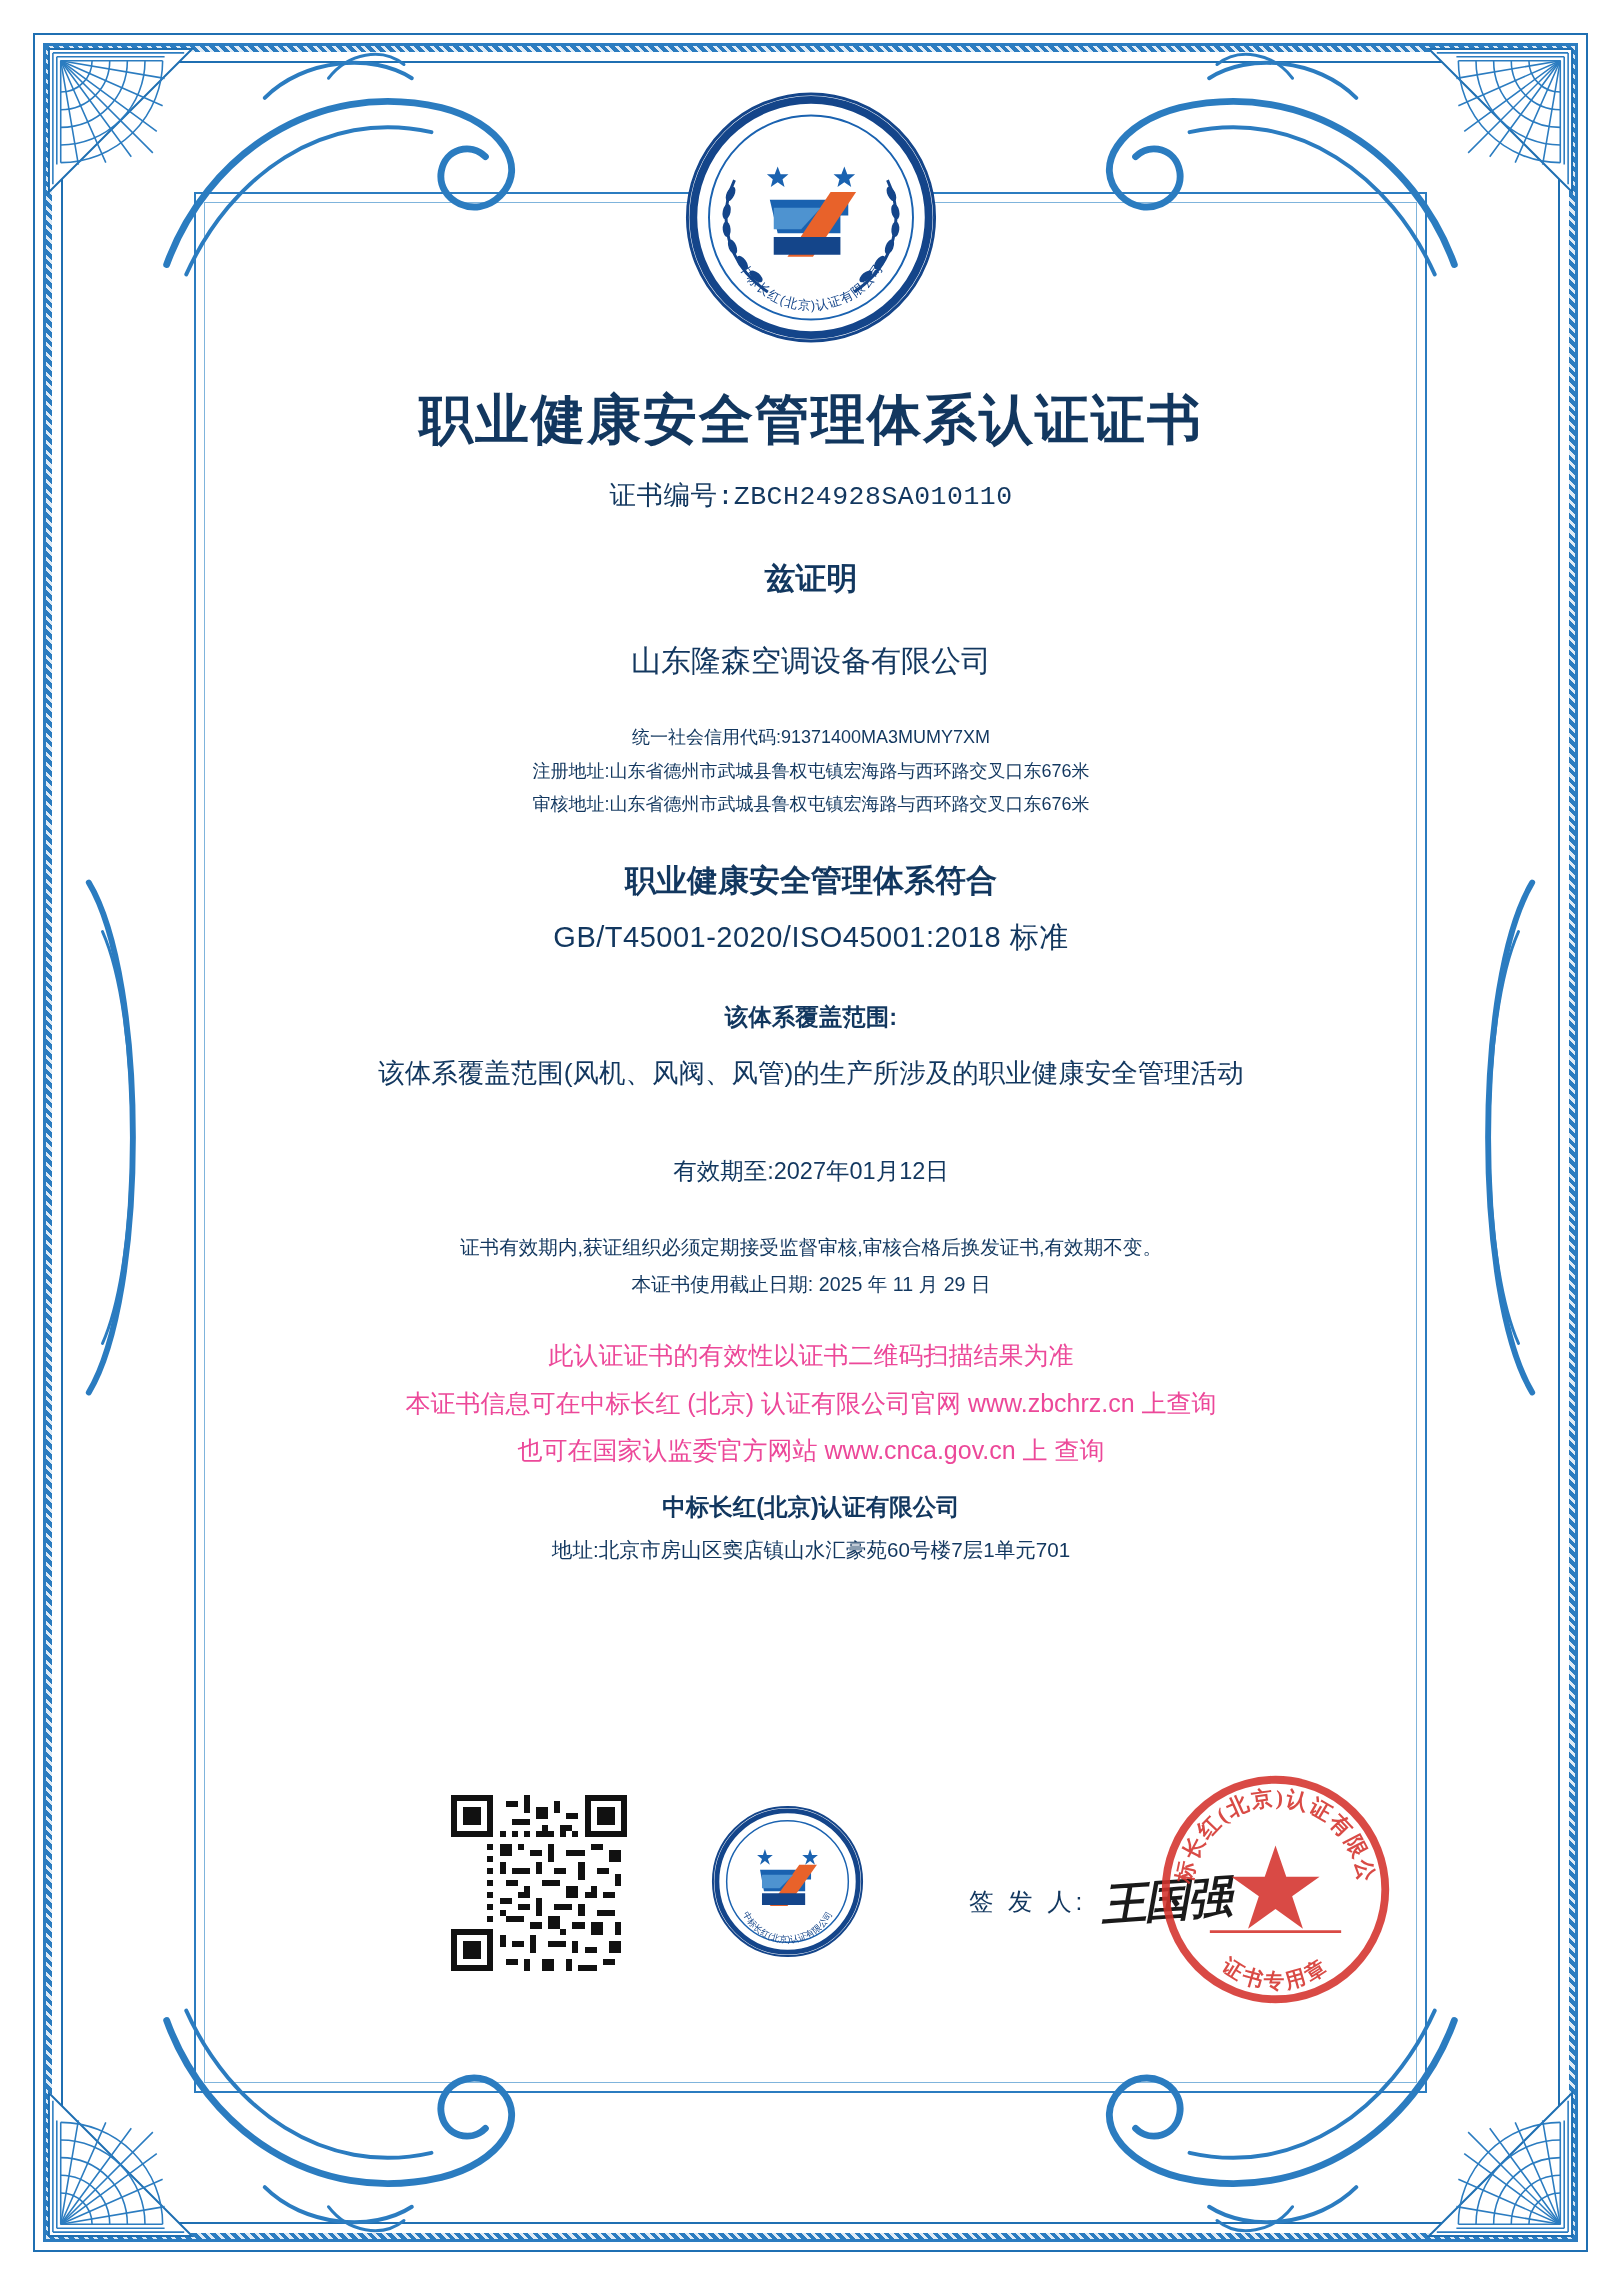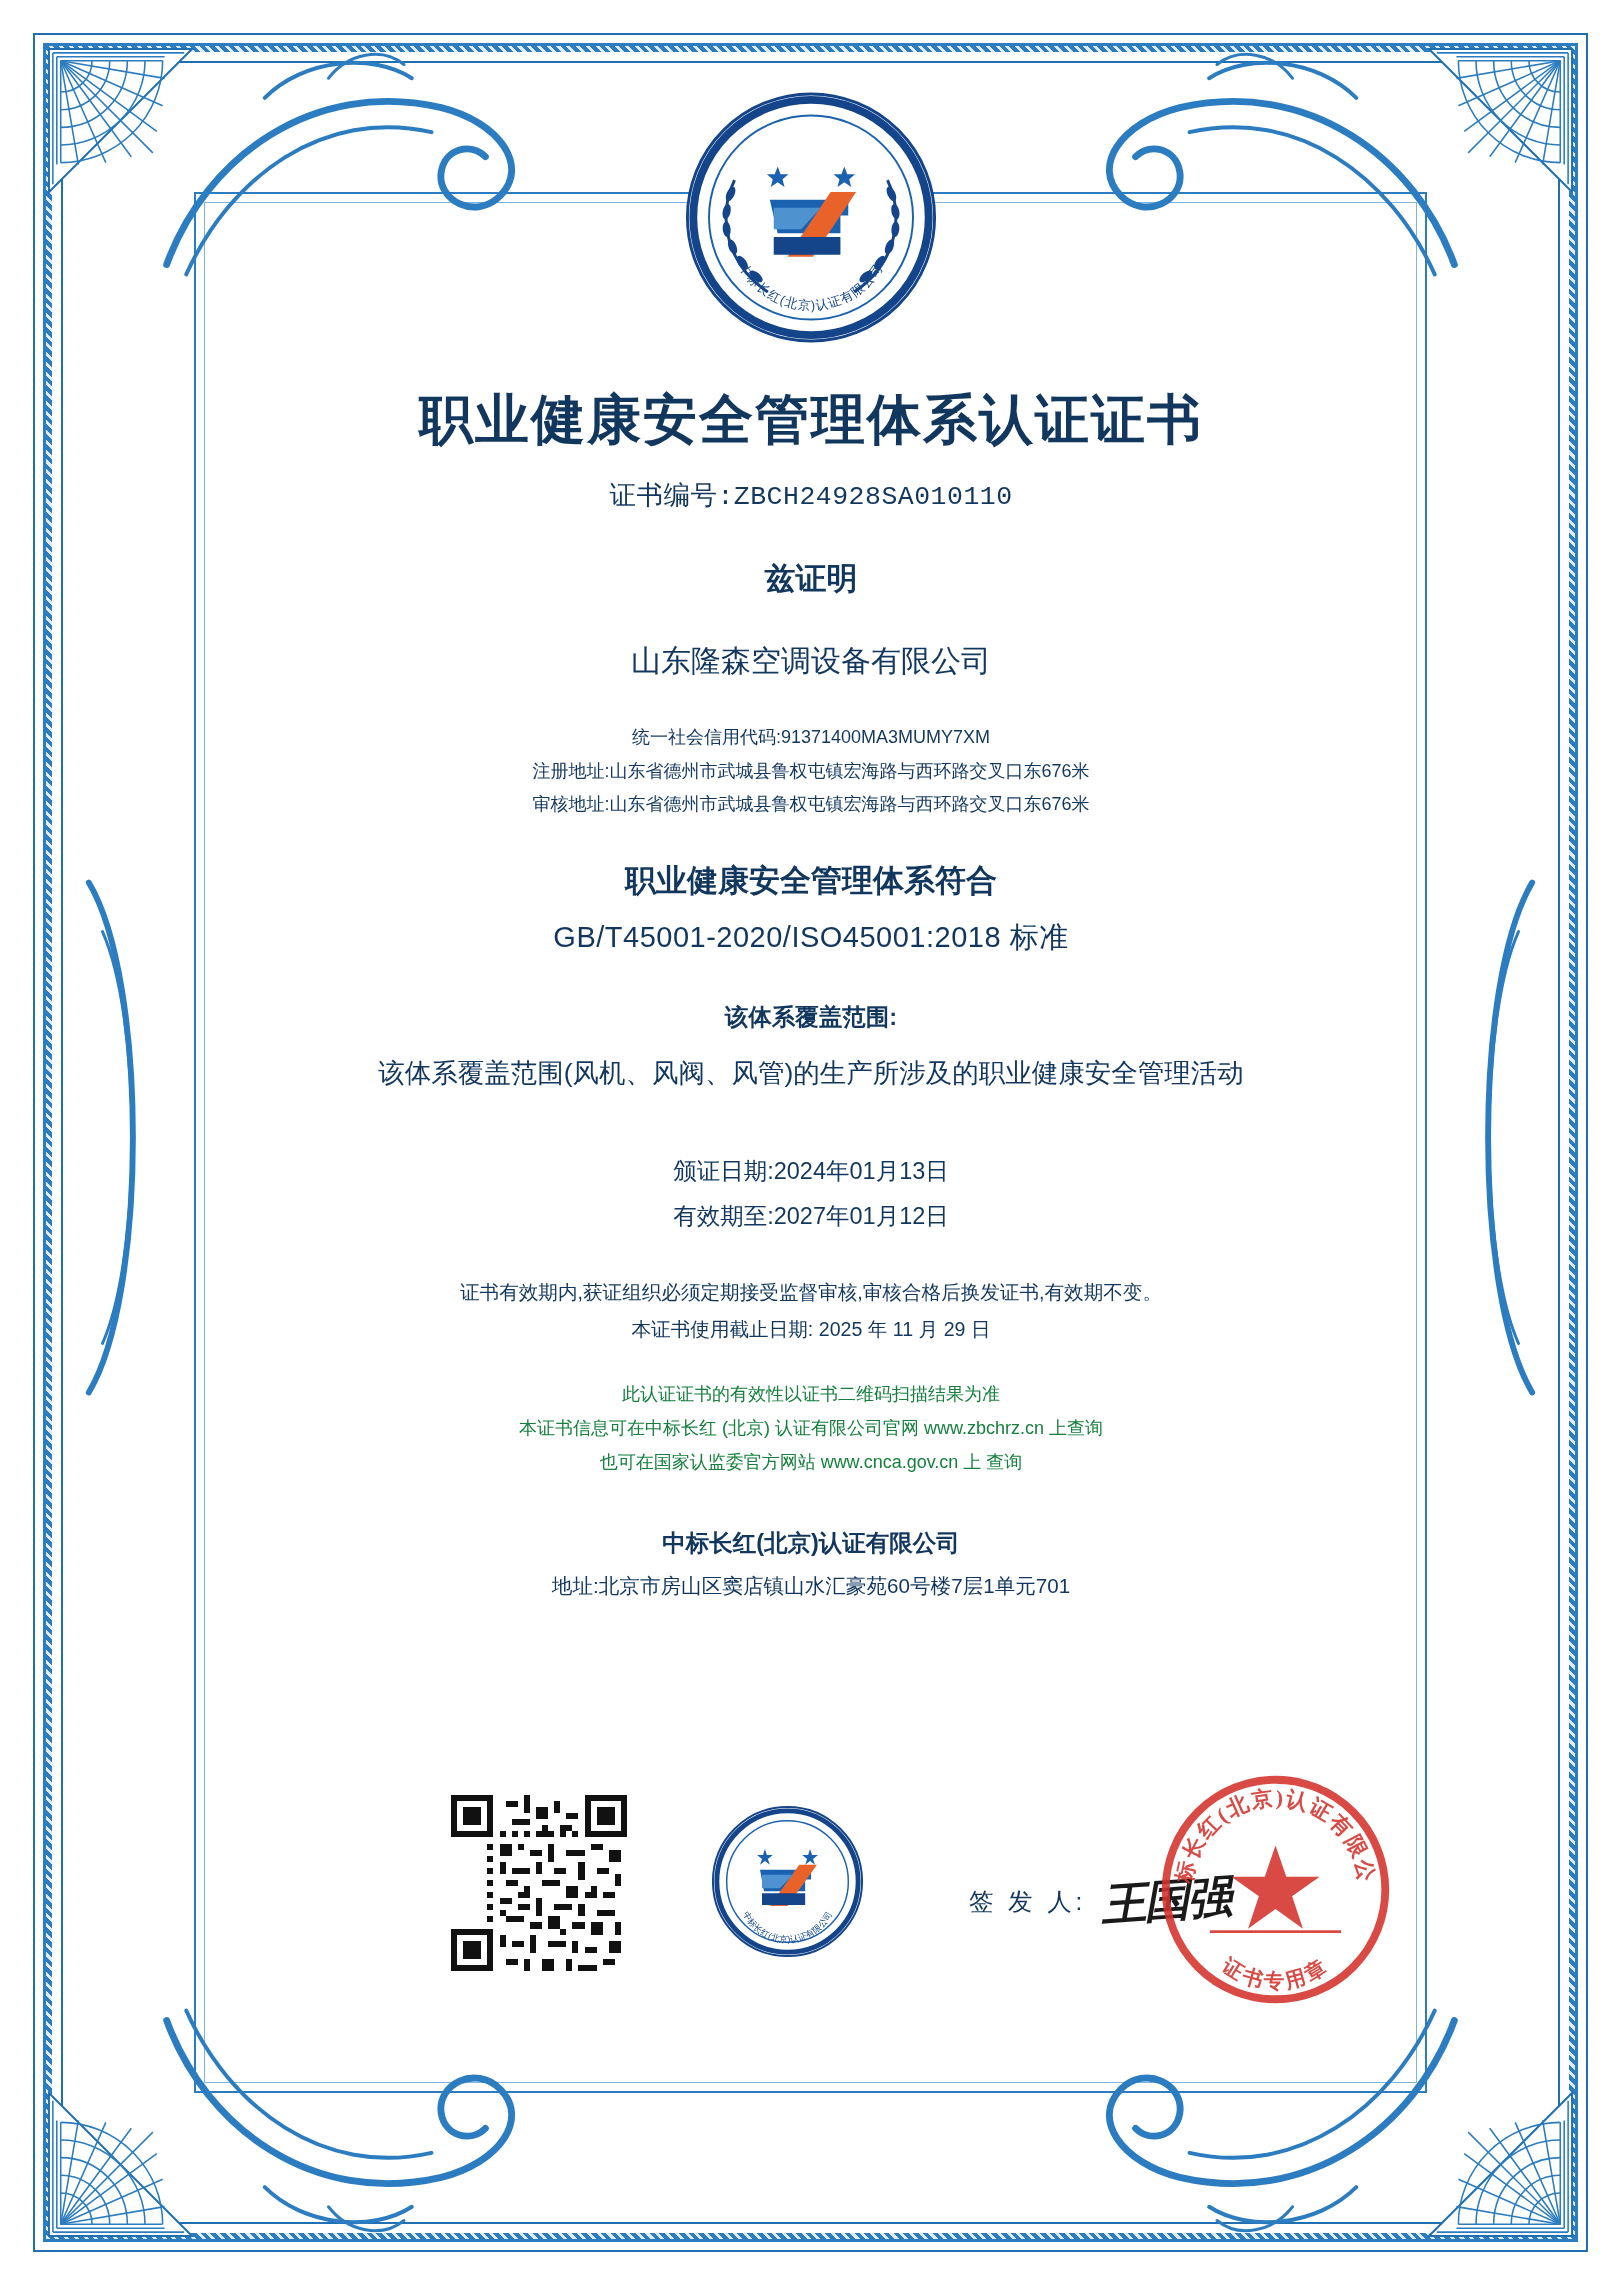--- a/index.html
+++ b/index.html
@@ -166,24 +166,24 @@
     line-height: 1.9;
     margin-bottom: 35px;
   }
   .note {
     font-size: 19.6px;
     color: #12375f;
     line-height: 1.9;
     margin-bottom: 29px;
   }
   .verify {
-    font-size: 18px;
-    color: #15803d;
+    font-size: 25px;
+    color: #ec4899;
     line-height: 1.9;
-    margin-bottom: 47px;
+    margin-bottom: 16px;
   }
   .issuer {
     font-size: 23.5px;
     font-weight: bold;
     color: #12375f;
     margin-bottom: 13.7px;
   }
   .issuer-addr {
     font-size: 20.6px;
     color: #12375f;
@@ -467,21 +467,20 @@
     <div class="company">山东隆森空调设备有限公司</div>
     <div class="line-sm">统一社会信用代码:91371400MA3MUMY7XM</div>
     <div class="line-sm">注册地址:山东省德州市武城县鲁权屯镇宏海路与西环路交叉口东676米</div>
     <div class="line-sm">审核地址:山东省德州市武城县鲁权屯镇宏海路与西环路交叉口东676米</div>
     <div class="gap-1"></div>
     <div class="std-head">职业健康安全管理体系符合</div>
     <div class="std-code">GB/T45001-2020/ISO45001:2018 标准</div>
     <div class="scope-head">该体系覆盖范围:</div>
     <div class="scope-body">该体系覆盖范围(风机、风阀、风管)的生产所涉及的职业健康安全管理活动</div>
     <div class="dates">
-      <div>颁证日期:2024年01月13日</div>
       <div>有效期至:2027年01月12日</div>
     </div>
     <div class="note">
       <div>证书有效期内,获证组织必须定期接受监督审核,审核合格后换发证书,有效期不变。</div>
       <div>本证书使用截止日期: 2025 年 11 月 29 日</div>
     </div>
     <div class="verify">
       <div>此认证证书的有效性以证书二维码扫描结果为准</div>
       <div>本证书信息可在中标长红 (北京) 认证有限公司官网 www.zbchrz.cn 上查询</div>
       <div>也可在国家认监委官方网站 www.cnca.gov.cn 上 查询</div>

